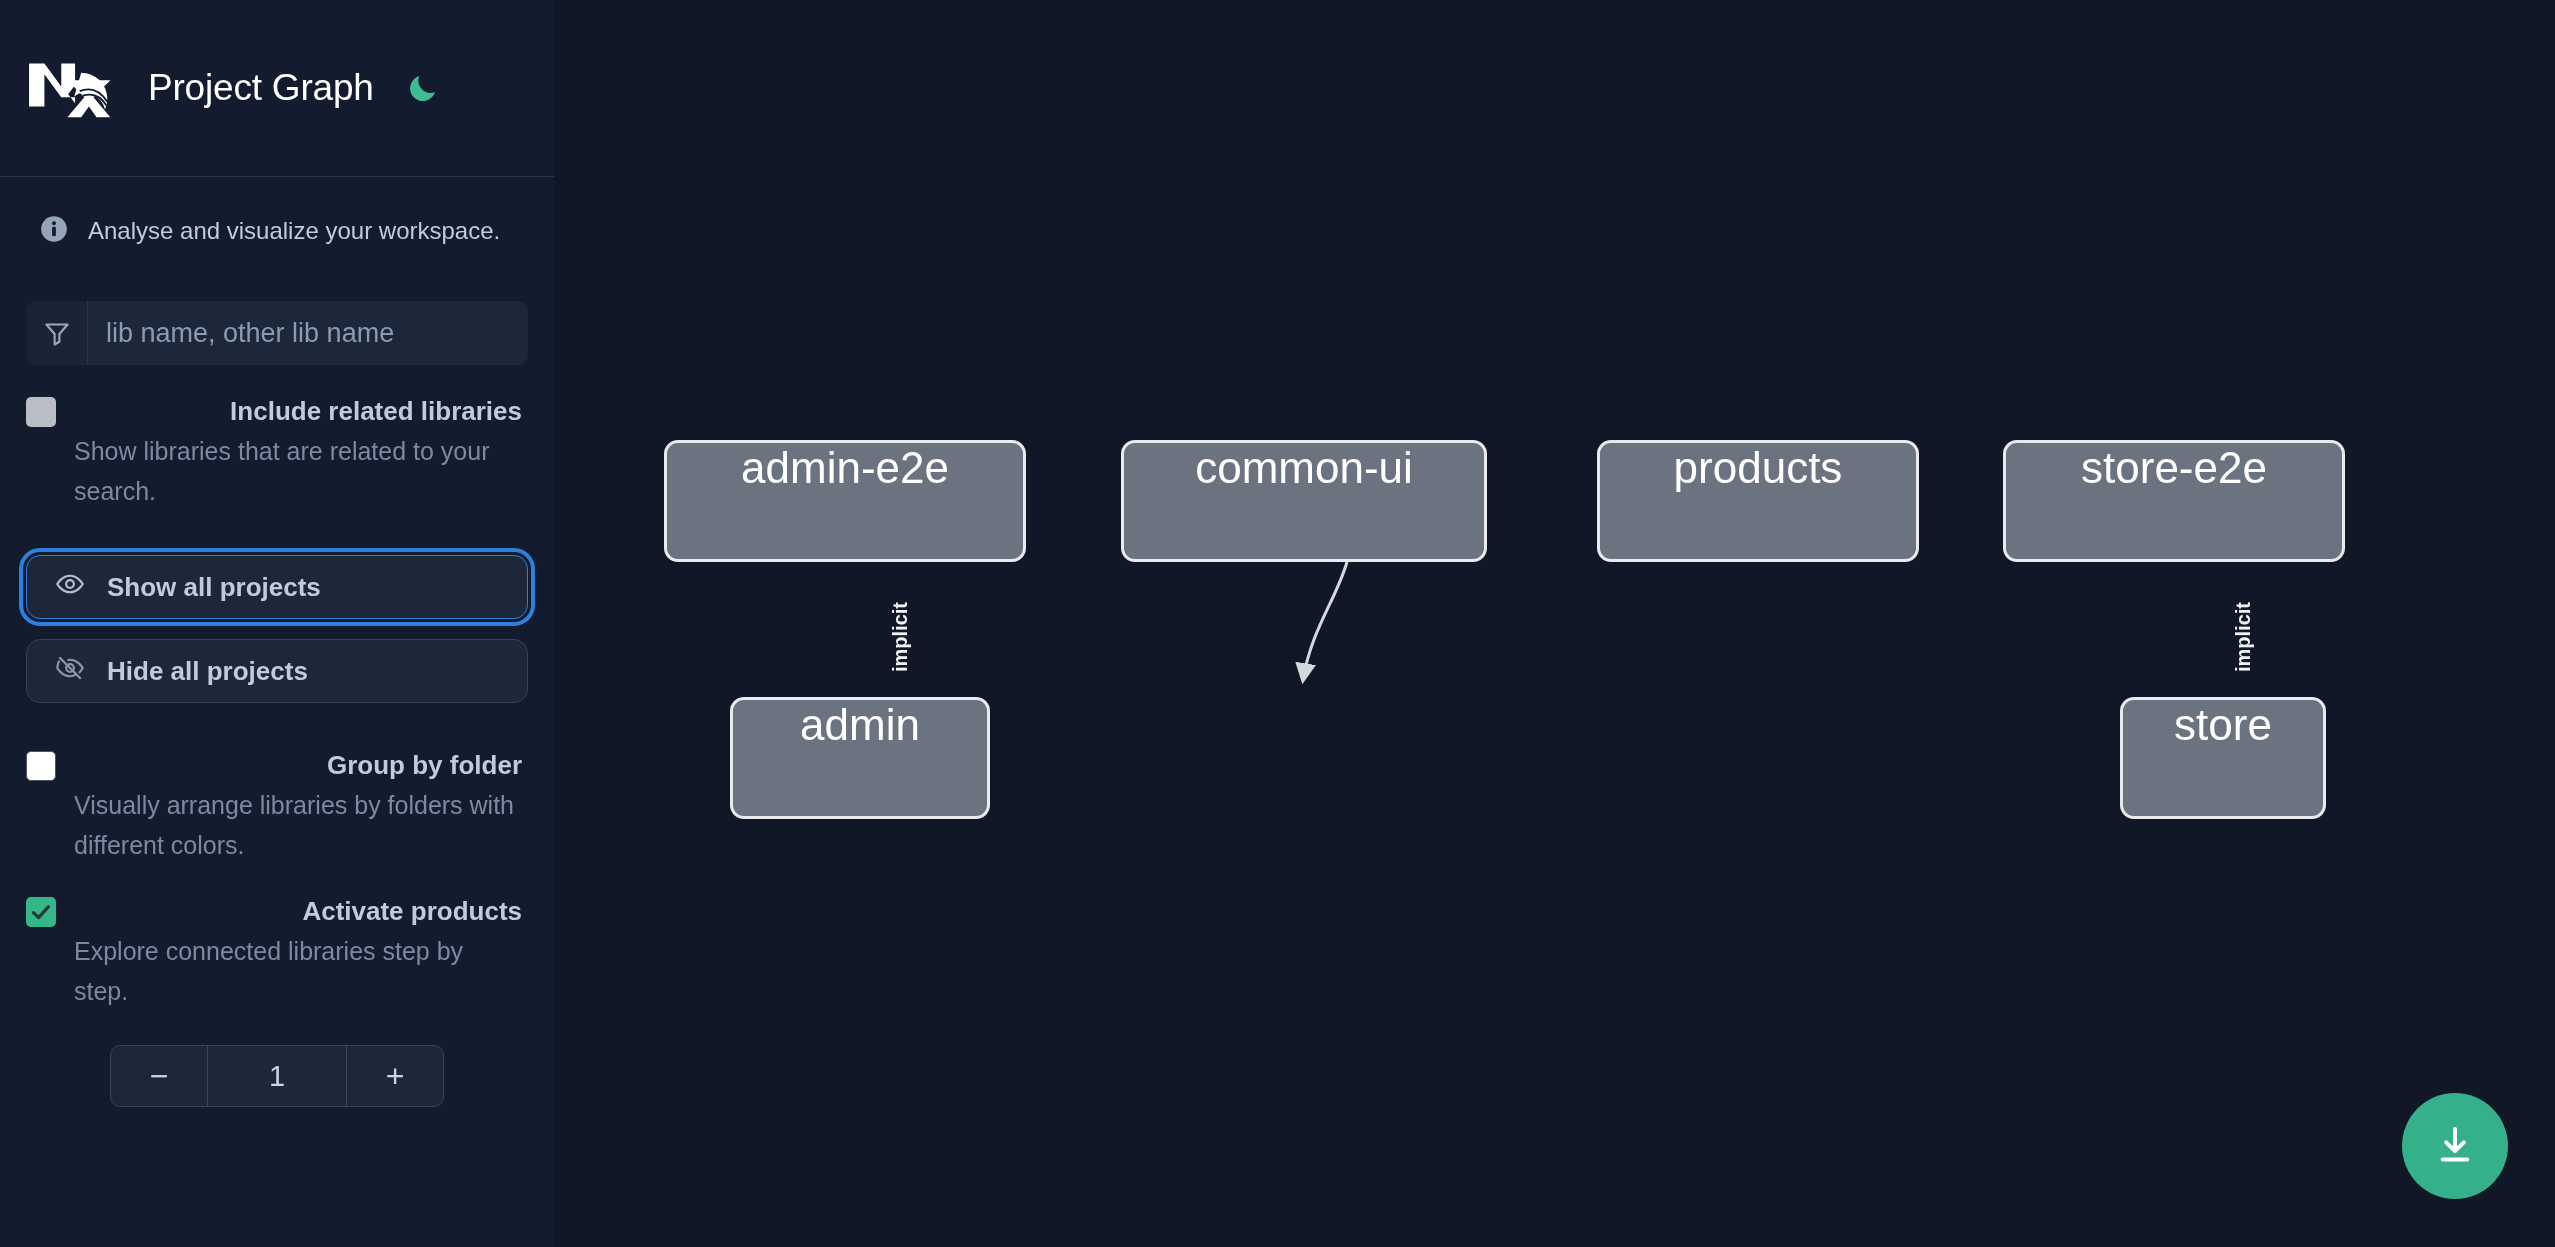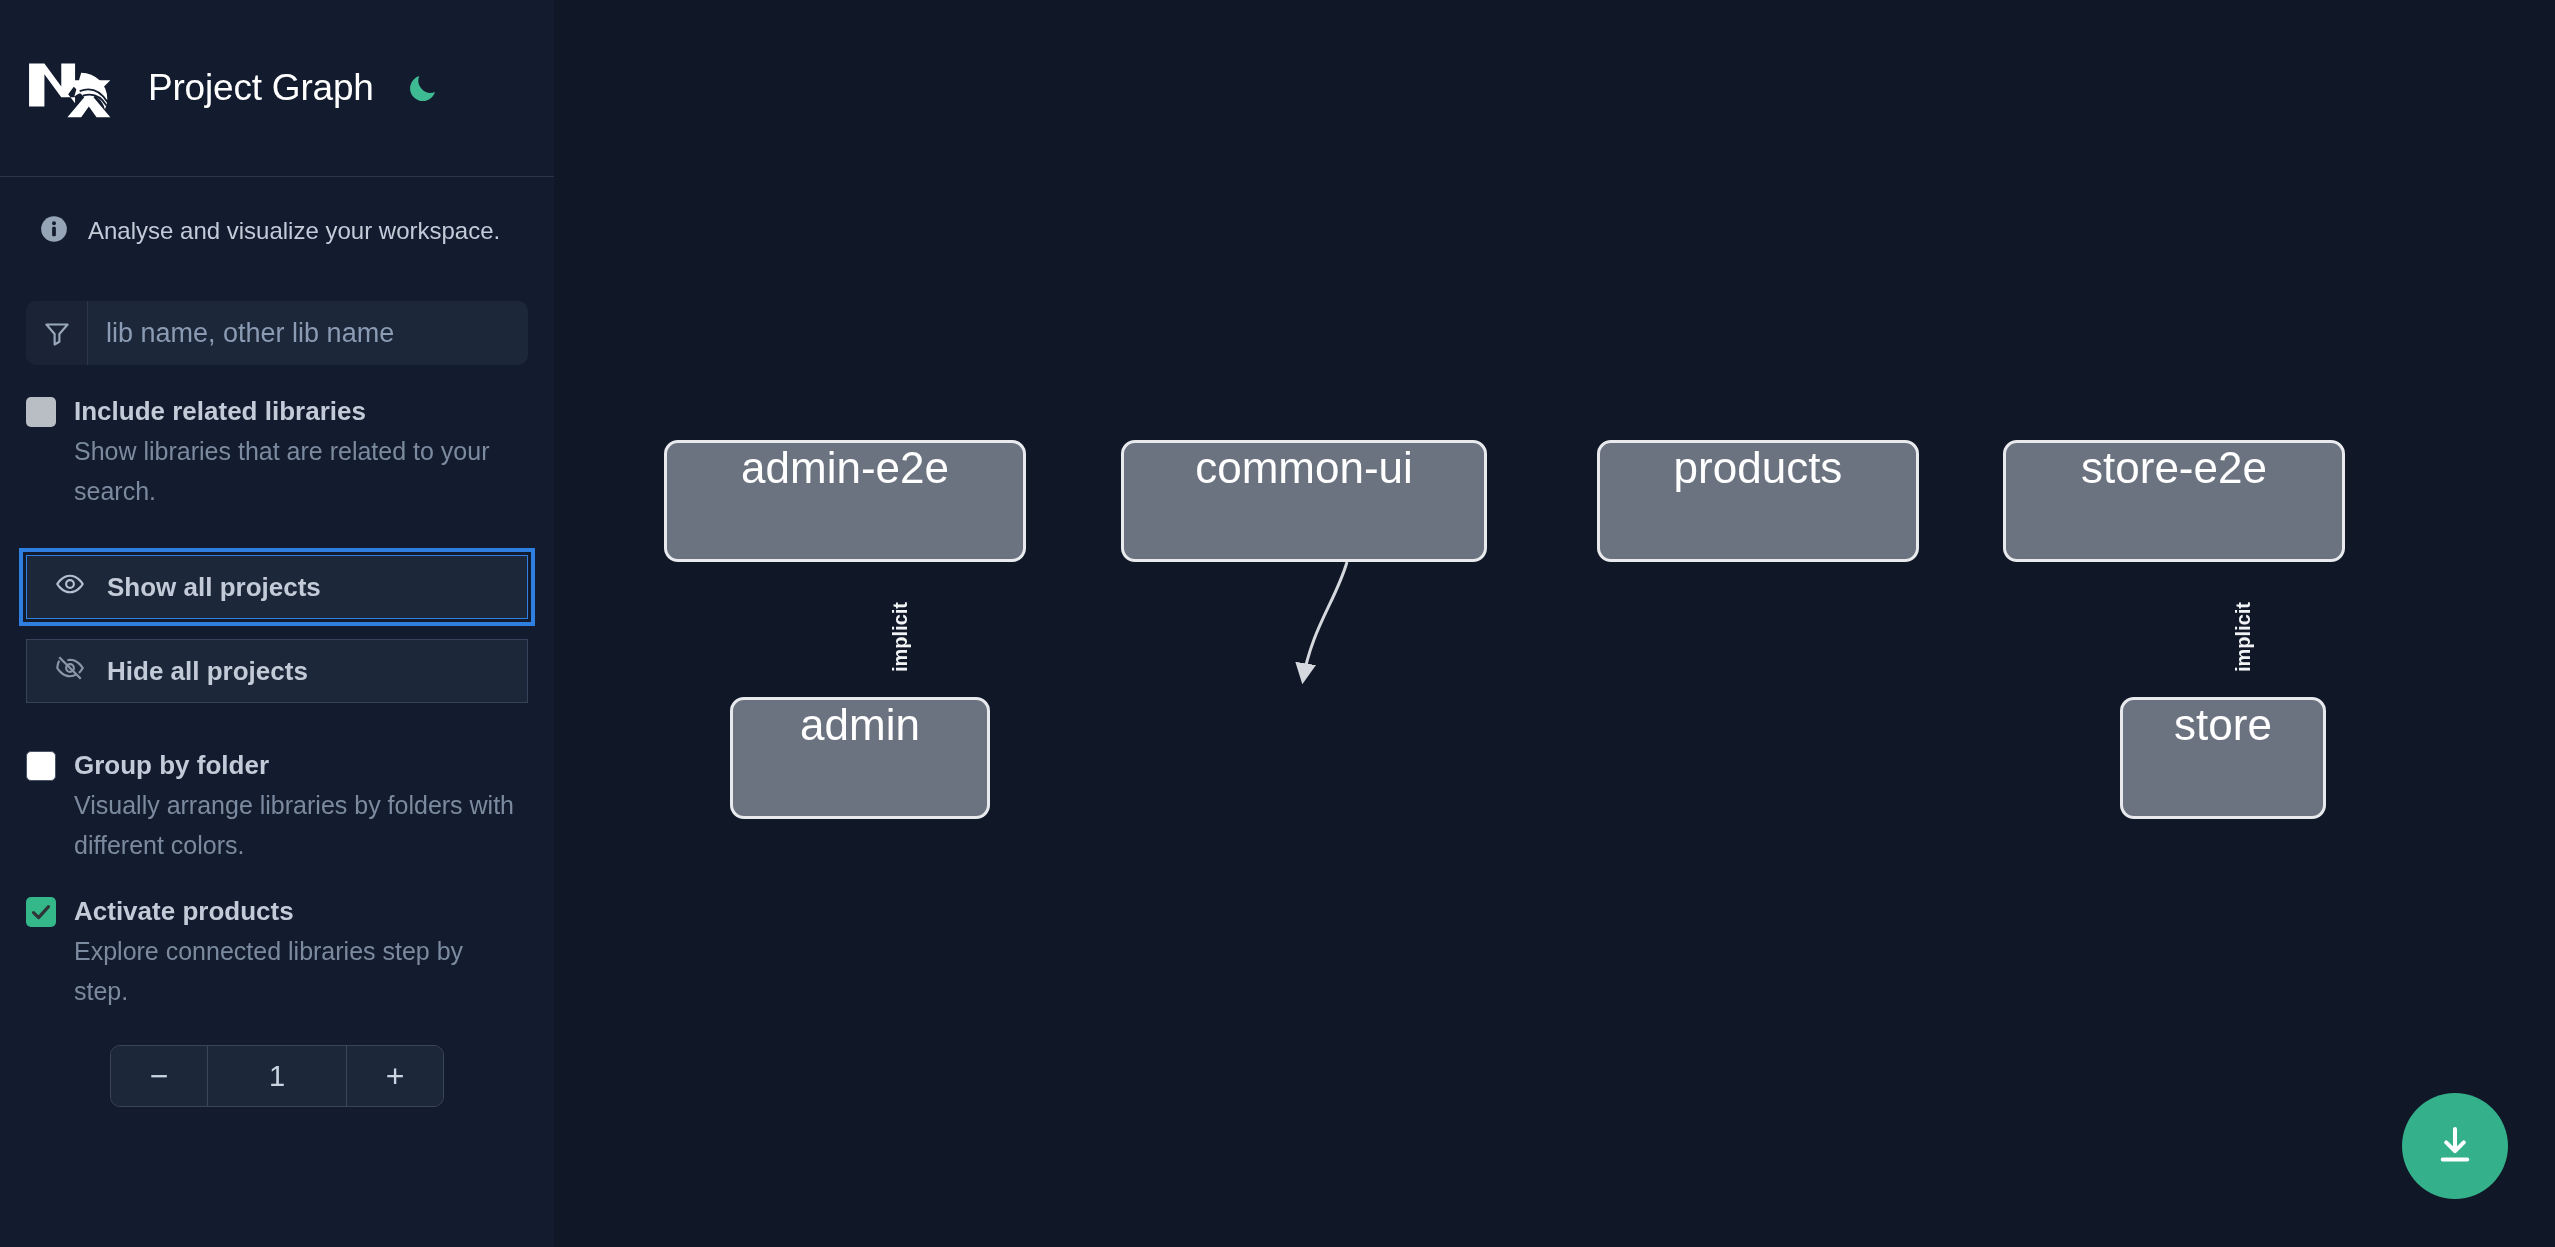--- a/index.html
+++ b/index.html
@@ -93,21 +93,21 @@
     width: 30px; height: 30px;
     flex: 0 0 auto;
     border-radius: 5px;
     margin-top: 6px;
     position: relative;
   }
   .cb.grey  { background: #b9bdc4; }
   .cb.white { background: #ffffff; border: 1px solid #4a5568; }
   .cb.green { background: #34b88a; }
   .cb.green svg { position: absolute; left: 3px; top: 3px; }
-  .opt-texts { display: flex; flex-direction: column; }
+  .opt-texts { display: flex; flex-direction: column; align-items: flex-end; }
   .opt-label {
     color: #c3cbd8;
     font-size: 26px;
     font-weight: bold;
     line-height: 40px;
   }
   .opt-desc {
     color: #7c8aa0;
     font-size: 25px;
     font-weight: 400;
@@ -115,21 +115,21 @@
     max-width: 448px;
   }
 
   .btn-wrap { padding: 44px 26px 0 26px; }
   .btn-wrap.tight { padding-top: 20px; }
   .gbtn {
     width: 502px; height: 64px;
     display: flex; align-items: center;
     gap: 22px;
     padding: 0 28px;
-    border-radius: 0;
+    border-radius: 14px;
     background: #1c2739;
     border: 1px solid #36415a;
     color: #c3cbd8;
     font-size: 26px;
     font-weight: bold;
     font-family: "Liberation Sans", sans-serif;
     cursor: pointer;
   }
   .gbtn.focused {
     outline: 4px solid #2f7fe0;

